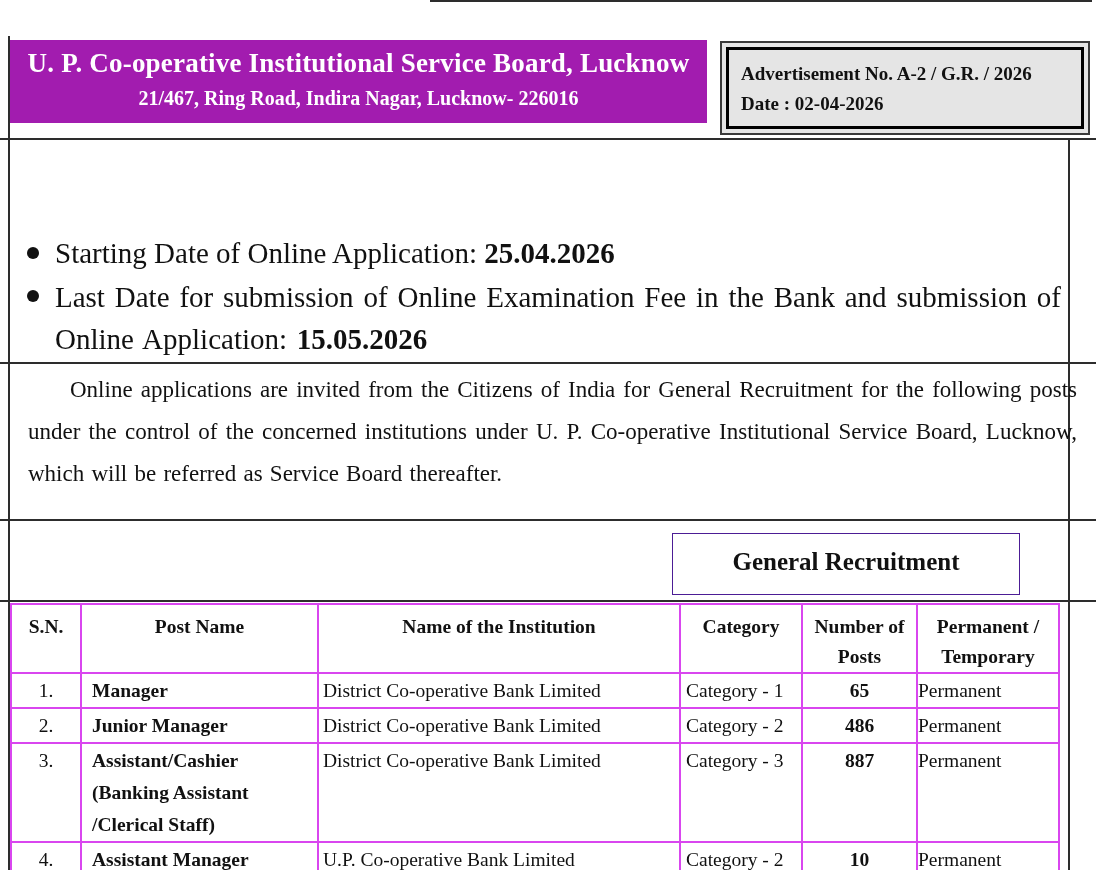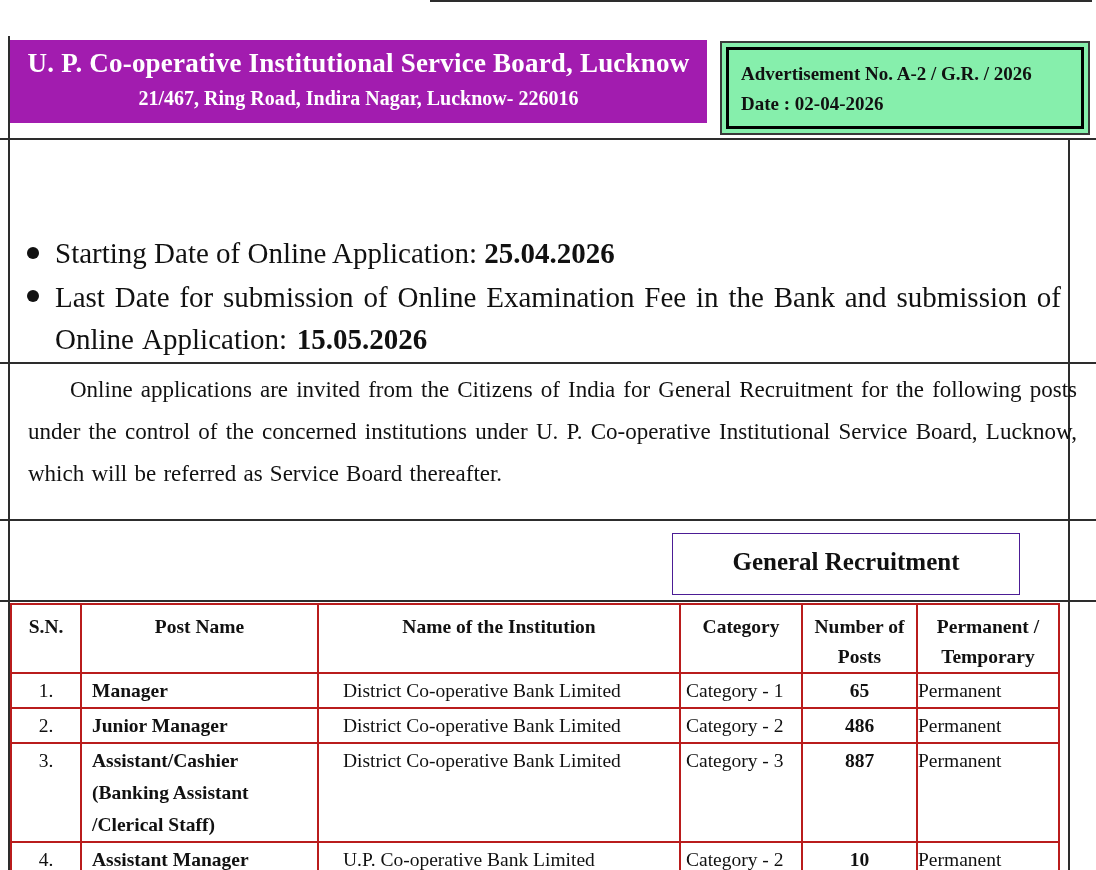--- a/index.html
+++ b/index.html
@@ -37,21 +37,21 @@
   }
   .org-name   { font-size: 27px; font-weight: bold; line-height: 35px; letter-spacing: 0.2px; }
   .org-address{ font-size: 20px; font-weight: bold; line-height: 34px; }
 
   
   .advert-outer {
     position: absolute;
     left: 720px; top: 41px;
     width: 370px; height: 94px;
     border: 2px solid #3a3a3a;
-    background: #86efac;
+    background: #e5e5e5;
   }
   .advert-inner {
     position: absolute;
     left: 4px; top: 4px; right: 4px; bottom: 4px;
     border: 3px solid #000000;
     padding: 9px 0 0 12px;
   }
   .advert-inner div { font-size: 19px; font-weight: bold; line-height: 30px; white-space: nowrap; }
 
   
@@ -104,39 +104,39 @@
   
   table.recruit {
     position: absolute;
     left: 10px; top: 603px;
     width: 1048px;
     border-collapse: collapse;
     table-layout: fixed;
     font-size: 19.5px;
   }
   table.recruit td, table.recruit th {
-    border: 2px solid #b91c1c;
+    border: 2px solid #d946ef;
     vertical-align: top;
     overflow: hidden;
   }
   table.recruit th {
     font-weight: bold;
     text-align: center;
     padding-top: 7px;
     line-height: 30px;
     white-space: pre-line;
   }
   tr.hdr  { height: 66px; }
   tr.r1, tr.r2 { height: 34px; }
   tr.r3   { height: 94px; }
   tr.r4   { height: 42px; }
   table.recruit td { line-height: 32px; padding-top: 1px; }
   .c-sn   { text-align: center; }
   .c-post { font-weight: bold; padding-left: 10px; white-space: pre-line; }
-  .c-inst { padding-left: 24px; }
+  .c-inst { padding-left: 4px; }
   .c-cat  { padding-left: 5px; }
   .c-num  { font-weight: bold; text-align: center; }
   .c-type { }
 </style>
 </head>
 <body>
 
 <div id="page">
 
   <div class="hline" id="border-top"></div>

